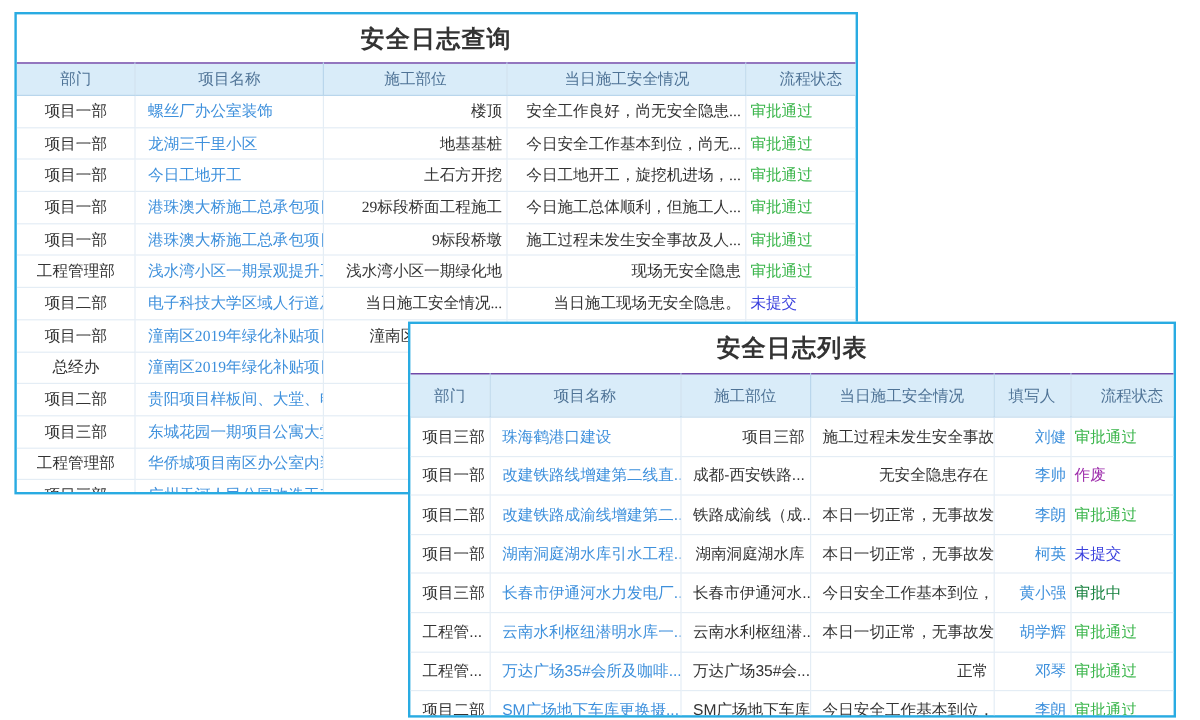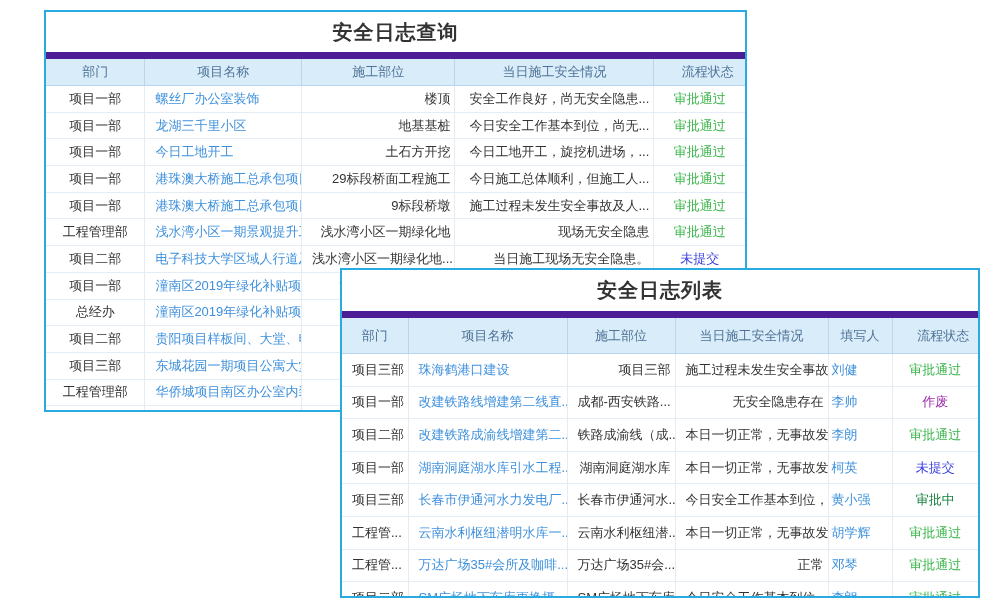--- a/index.html
+++ b/index.html
@@ -14,34 +14,34 @@
   html,body{margin:0;padding:0;}
   body{
     width:1000px;height:600px;background:#ffffff;position:relative;overflow:hidden;
     font-family:"Liberation Sans","DejaVu Sans",sans-serif;
   }
   .panel{
     position:absolute;background:#ffffff;
     border:2px solid var(--panel-border);
     box-sizing:border-box;overflow:hidden;
   }
-  #query-panel{left:44px;top:10px;width:703px;height:402px;}
+  #query-panel{left:12px;top:10px;width:703px;height:402px;font-family:Liberation Serif, serif;}
   #list-panel{left:340px;top:268px;width:640px;height:330px;}
   .panel-title{
     display:flex;align-items:center;justify-content:center;
     font-weight:bold;font-size:20px;color:var(--body-text);
     letter-spacing:1px;
   }
   #query-panel .panel-title{height:40px;}
   #list-panel .panel-title{height:41px;}
   table{border-collapse:collapse;table-layout:fixed;width:100%;}
   th{
     background:var(--header-bg);color:var(--header-text);
     font-weight:normal;font-size:13px;text-align:center;
-    border:1px solid var(--header-grid);border-top:7px solid #4c1d95;
+    border:1px solid var(--header-grid);border-top:1px solid #4c1d95;
     overflow:hidden;white-space:nowrap;padding:0 2px;
   }
   th:first-child{border-left:none;}
   th:last-child{border-right:none;padding-left:18px;}
   #query-panel th{height:26px;}
   #list-panel th{height:35px;}
   td{
     font-size:13px;color:var(--body-text);
     border:1px solid var(--grid);
     overflow:hidden;white-space:nowrap;
@@ -49,22 +49,22 @@
   }
   td:first-child{border-left:none;}
   td:last-child{border-right:none;}
   tr:last-child td{border-bottom:none;}
   #query-panel td{height:25.7px;}
   #list-panel td{height:31.6px;}
   td.txt{text-align:right;padding:0 4px 0 10px;}
   td.dept{text-align:center;}
   td.dept-left{text-align:left;padding-left:10px;}
   td.link-cell{color:var(--link);text-align:left;padding:0 4px 0 10px;cursor:pointer;}
-  td.writer{color:var(--link);text-align:left;cursor:pointer;}
-  td.status{text-align:center;}
+  td.writer{color:var(--link);text-align:right;cursor:pointer;}
+  td.status{text-align:left;}
 </style>
 </head>
 <body>
 
 <div class="panel" id="query-panel">
   <div class="panel-title">安全日志查询</div>
   <table>
     <colgroup>
       <col style="width:89px">
         <col style="width:141px">
@@ -120,21 +120,21 @@
         <tr>
           <td class="dept">工程管理部</td>
           <td class="link-cell">浅水湾小区一期景观提升工程</td>
           <td class="txt">浅水湾小区一期绿化地</td>
           <td class="txt">现场无安全隐患</td>
           <td class="status" style="color: rgb(57, 181, 74);">审批通过</td>
         </tr>
         <tr>
           <td class="dept">项目二部</td>
           <td class="link-cell">电子科技大学区域人行道及非</td>
-          <td class="txt">浅水湾小区一期绿化地...</td>
+          <td class="txt">当日施工安全情况...</td>
           <td class="txt">当日施工现场无安全隐患。</td>
           <td class="status" style="color: rgb(59, 65, 221);">未提交</td>
         </tr>
         <tr>
           <td class="dept">项目一部</td>
           <td class="link-cell">潼南区2019年绿化补贴项目-绿</td>
           <td class="txt">潼南区绿化带2标段</td>
           <td class="txt">土建班组10人，绿化班组13人</td>
           <td class="status" style="color: rgb(59, 65, 221);">未提交</td>
         </tr>

